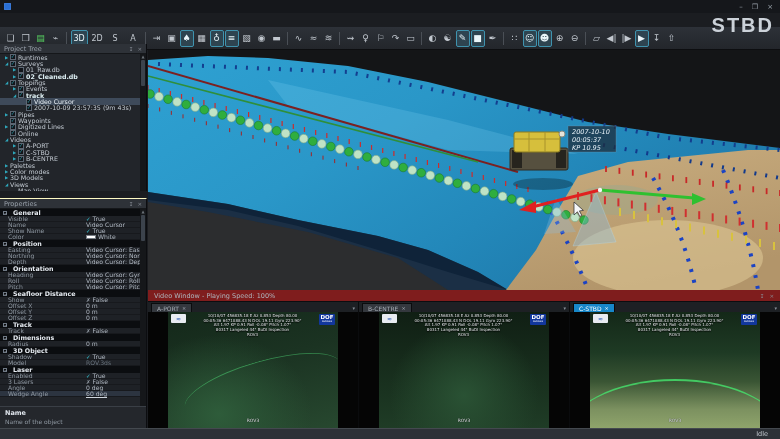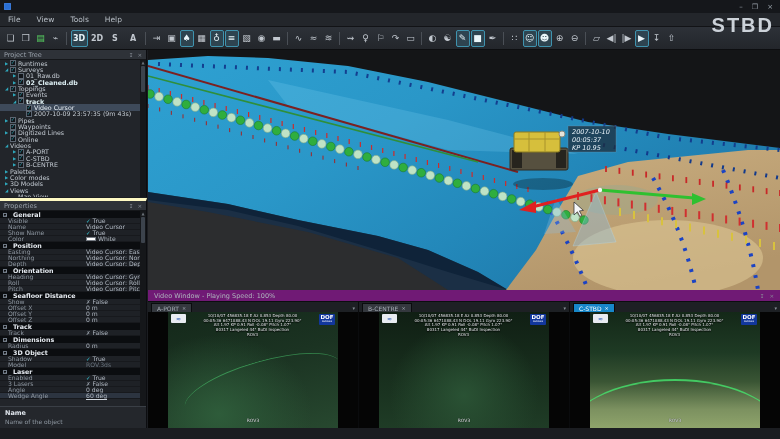--- a/index.html
+++ b/index.html
@@ -18,30 +18,30 @@
   #menubar{position:absolute;left:0;top:13px;width:780px;height:14px;background:#23262b;
     display:flex;align-items:center;color:#b8bfc7;font-size:7.5px;border-bottom:1px solid #121316;}
   .menu-item{padding:0 8px;height:100%;display:flex;align-items:center;}
 
   
   #toolbar{position:absolute;left:0;top:27px;width:780px;height:23px;
     background:linear-gradient(#2d3138,#23262b);border-bottom:1px solid #0d0e10;
     display:flex;align-items:center;padding:0 3px;}
   .tb-btn{width:14px;height:17px;display:inline-flex;align-items:center;justify-content:center;
     font-size:9px;color:#c2c8cf;border:1px solid transparent;border-radius:2px;margin:0 .5px;flex:none;}
-  .tb-btn.txt{font-size:8px;font-weight:bold;width:17px;}
+  .tb-btn.txt{font-size:8px;font-weight:normal;width:17px;}
   .tb-btn.active{background:#2e4450;border-color:#3f93ae;color:#eaf5f9;}
   .tb-sep{width:1px;height:13px;background:#4a4f56;margin:0 3px;flex:none;}
   #eiva-logo{position:absolute;right:6px;top:14px;font-size:20px;font-weight:bold;
     color:#ccd2d9;letter-spacing:2px;font-family:"Liberation Sans",sans-serif;}
 
   
   .panel{position:absolute;left:0;width:147px;background:#22252a;border-right:1px solid #0c0d10;}
-  #tree-panel{top:50px;height:147px;}
-  #prop-panel{top:198px;height:230px;border-top:3px solid #fef9c3;}
+  #tree-panel{top:44px;height:147px;}
+  #prop-panel{top:198px;height:230px;border-top:1px solid #fef9c3;}
   .panel-head{height:10px;background:#2e3238;color:#9aa2ac;font-size:6.5px;
     display:flex;align-items:center;padding:0 4px;border-bottom:1px solid #15171a;}
   .panel-head .ph-icons{margin-left:auto;display:flex;gap:4px;font-size:5.5px;color:#8a9099;}
   .vscroll{position:absolute;right:0;top:10px;bottom:0;width:6px;background:#15171a;
     display:flex;flex-direction:column;align-items:center;font-size:4px;color:#6a7178;}
   .vscroll .thumb{width:4px;height:26px;background:#3c434c;border-radius:1px;margin:1px 0;}
 
   
   #tree-rows{position:absolute;left:0;right:6px;top:10px;bottom:0;overflow:hidden;}
   .tree-row{height:6.35px;display:flex;align-items:center;font-size:6.3px;color:#c3cad2;white-space:nowrap;}
@@ -71,21 +71,21 @@
     border-top:1px solid #3a3f46;padding:2px 5px;}
   #prop-desc .dt{font-size:6.5px;font-weight:bold;color:#dfe5ec;}
   #prop-desc .dd{font-size:6px;color:#8f98a2;margin-top:1px;}
 
   
   #scene{position:absolute;left:148px;top:50px;width:748px;height:240px;background:#141517;font-style:italic;}
   #scene svg{position:absolute;inset:0;}
 
   
   #videowin{position:absolute;left:148px;top:290px;width:632px;height:138px;background:#1a1c20;}
-  #vw-title{height:12px;background:#701a75;color:#aeb5bd;font-size:6.5px;display:flex;
+  #vw-title{height:12px;background:#7f1d1d;color:#aeb5bd;font-size:6.5px;display:flex;
     align-items:center;padding:0 6px;border-bottom:1px solid #0c0d10;}
   #vw-title .ph-icons{margin-left:auto;display:flex;gap:5px;font-size:5.5px;color:#8a9099;}
   #vw-panes{display:flex;height:126px;}
   .pane{flex:1;display:flex;flex-direction:column;border-right:1px solid #0a0b0d;background:#060708;}
   .pane:last-child{border-right:none;}
   .tabstrip{height:10px;background:#1d2024;display:flex;align-items:flex-end;padding-left:3px;position:relative;}
   .tab{height:9px;display:flex;align-items:center;gap:3px;padding:0 5px;font-size:6px;
     background:#34383e;color:#a8afb8;border:1px solid #0a0b0d;border-bottom:none;}
   .tab.active{background:#1787c9;color:#ffffff;}
   .tab .x{font-size:5px;}
@@ -124,26 +124,20 @@
 
   <div id="titlebar">
     <span id="app-icon"></span>
     <span id="win-controls">
       <span>–</span>
       <span>❐</span>
       <span>×</span>
     </span>
   </div>
 
-  <div id="menubar">
-      <span class="menu-item">File</span>
-      <span class="menu-item">View</span>
-      <span class="menu-item">Tools</span>
-      <span class="menu-item">Help</span>
-    </div>
 
   <div id="toolbar">
     <span id="tb-buttons" style="display:flex;align-items:center;">
         <span class="tb-btn">❏</span>
         <span class="tb-btn">❒</span>
         <span class="tb-btn" style="color: rgb(87, 208, 97);">▤</span>
         <span class="tb-btn">⌁</span>
         <span class="tb-sep"></span>
         <span class="tb-btn active txt">3D</span>
         <span class="tb-btn txt">2D</span>
@@ -784,14 +778,17 @@
                   <div class="t2">subsea</div>
                 </div>
               </div>
               <div class="botlbl">ROV3</div>
             </div>
           </div>
         </div>
       </div>
   </div>
 
+  <div id="statusbar">
+    <span id="status-text">Idle</span>
+  </div>
 
 </div>
 
 </body></html>

